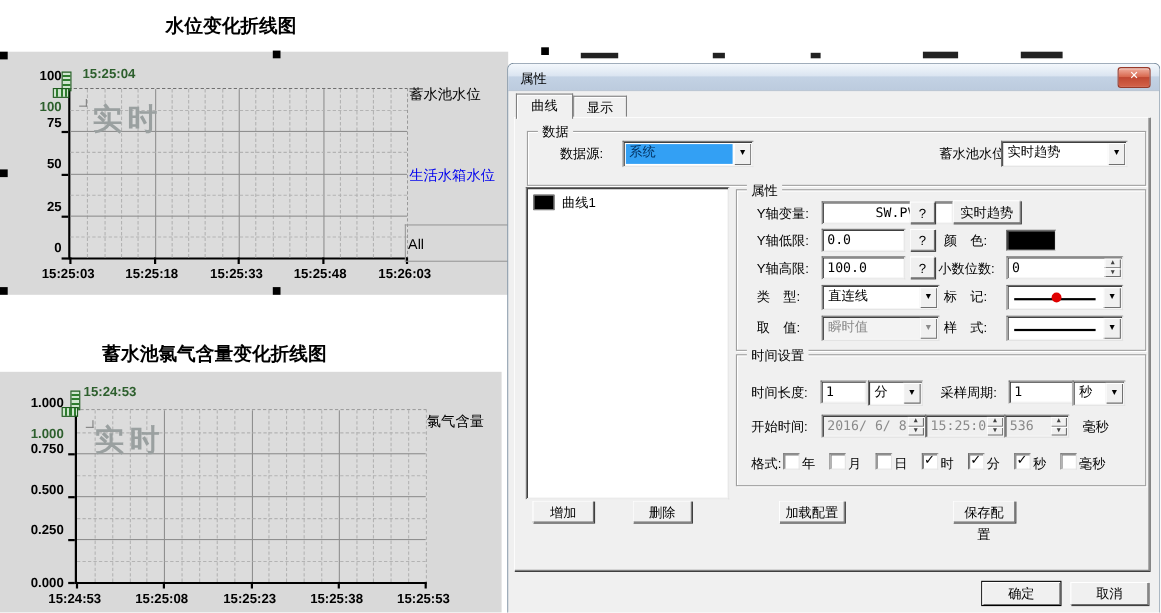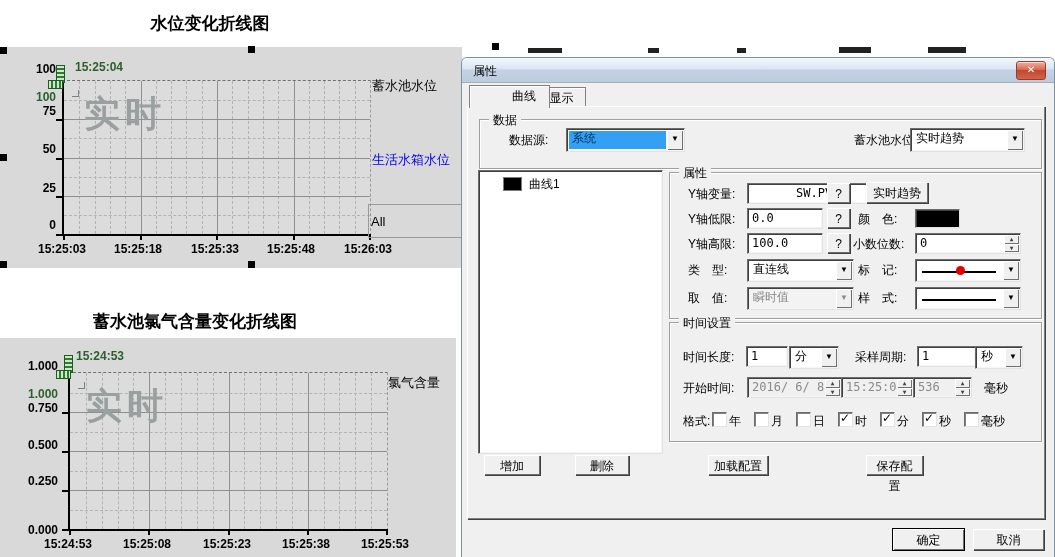--- a/index.html
+++ b/index.html
@@ -16,21 +16,21 @@
   .gl.minor-v{border-left:1px dashed #b3b3b3;}
   .gl.major-v{border-left:1px solid #8f8f8f;}
   .gl.minor-h{border-top:1px dashed #b3b3b3;}
   .gl.major-h{border-top:1px solid #8f8f8f;}
   .gl.tick-x{border-left:2px solid #000;}
   .gl.tick-y{border-top:2px solid #000;}
   .ytick{position:absolute;width:46px;text-align:right;font-size:12px;font-weight:bold;height:13px;line-height:13px;}
   .xtick{position:absolute;width:64px;text-align:center;font-size:12px;font-weight:bold;height:13px;line-height:13px;}
   .cursor-time{position:absolute;font-size:12px;font-weight:bold;color:#2d5f2d;}
   .cursor-val{color:#2d5f2d;}
-  .watermark{position:absolute;font-size:36px;font-weight:bold;color:#9aA0a0;letter-spacing:5px;}
+  .watermark{position:absolute;font-size:27px;font-weight:bold;color:#9aA0a0;letter-spacing:5px;}
   .legend-label{position:absolute;font-size:13px;}
   .all-box{position:absolute;border-top:1px solid #9a9a9a;border-left:1px solid #9a9a9a;border-bottom:1px solid #9a9a9a;}
   .handle{position:absolute;width:7px;height:7px;background:#000;}
   .pen-icon{position:absolute;width:18px;height:26px;}
   .pen-icon .pv{position:absolute;left:8px;top:0;width:7px;height:16px;border:1px solid #1e5c1e;
      background:repeating-linear-gradient(to bottom,#cfe6cf 0 2px,#2e7d2e 2px 4px);}
   .pen-icon .ph{position:absolute;left:0;top:15px;width:13px;height:7px;border:1px solid #1e5c1e;
      background:repeating-linear-gradient(to right,#cfe6cf 0 2px,#2e7d2e 2px 4px);}
   .corner-mark{position:absolute;width:6px;height:6px;border-right:1px solid #808080;border-bottom:1px solid #808080;}
   .fragment{position:absolute;background:#222;}
@@ -75,21 +75,21 @@
   .btn{position:absolute;background:#f0f0f0;font-size:12px;text-align:center;
      box-shadow:inset 1px 1px 0 #fff,inset -1px -1px 0 #6d6d6d,1px 1px 0 #404040;
      border:none;line-height:20px;cursor:default;}
   .btn.default{box-shadow:0 0 0 1px #000,inset 1px 1px 0 #fff,inset -1px -1px 0 #6d6d6d;}
   .spin{position:absolute;}
   .spin .ud{position:absolute;right:1px;top:1px;bottom:1px;width:15px;display:flex;flex-direction:column;}
   .spin .ud i{flex:1;background:#f0f0f0;box-shadow:inset 1px 1px 0 #fff,inset -1px -1px 0 #707070;
      font-style:normal;font-size:6px;line-height:8px;text-align:center;color:#404040;}
   .listbox{position:absolute;background:#fff;border:1px solid;border-color:#6d6d6d #e3e3e3 #e3e3e3 #6d6d6d;
      box-shadow:inset 1px 1px 0 #404040,inset -1px -1px 0 #f5f5f5;padding:3px 2px;}
-  .list-item{height:20px;display:flex;align-items:center;gap:7px;padding-left:22px;font-size:12px;}
+  .list-item{height:20px;display:flex;align-items:center;gap:7px;padding-left:4px;font-size:12px;}
   .swatch{width:17px;height:12px;border:1px solid #7a7a7a;}
   .colorwell{position:absolute;border:1px solid;border-color:#6d6d6d #e3e3e3 #e3e3e3 #6d6d6d;
      box-shadow:inset 1px 1px 0 #404040;}
   .checkbox{position:absolute;width:13px;height:13px;background:#fff;border:1px solid;
      border-color:#6d6d6d #e3e3e3 #e3e3e3 #6d6d6d;box-shadow:inset 1px 1px 0 #808080;}
   .checkbox.on::after{content:"✓";position:absolute;left:1px;top:-2px;font-size:12px;font-weight:bold;color:#000;}
 </style>
 </head>
 <body>
 
@@ -244,22 +244,22 @@
   <div class="fragment" style="left:839px;top:47px;width:32px;height:6px;"></div>
   <div class="fragment" style="left:928px;top:47px;width:38px;height:6px;"></div>
   <div class="handle" style="left:492px;top:43px;"></div>
 
   <div class="dialog">
     <div class="titlebar">
       <span class="cap">属性</span>
       <div class="close-btn">✕</div>
     </div>
 
-    <div class="tab active" style="left:7px;top:27px;width:50px;padding-left:29px;">曲线</div>
-    <div class="tab" style="left:59px;top:29px;width:47px;margin-left:16px;">显示</div>
+    <div class="tab active" style="left:7px;top:27px;width:50px;">曲线</div>
+    <div class="tab" style="left:59px;top:29px;width:47px;">显示</div>
 
     <div class="tabpage" style="left:5px;top:48px;width:578px;height:413px;">
 
       <div class="groupbox" style="left:12px;top:13px;width:561px;height:48px;">
         <span class="grouplabel">数据</span>
       </div>
       <div class="lbl" style="left:42px;top:27px;">数据源:</div>
       <div class="combo" style="left:99px;top:22px;width:117px;height:22px;">
         <span class="val sel">系统</span>
         <span class="arrow">▼</span>

